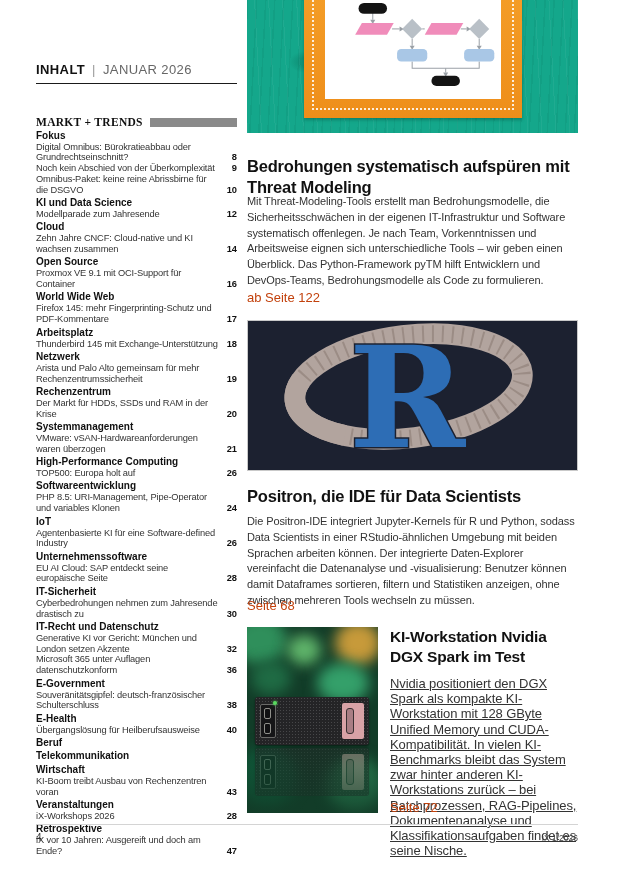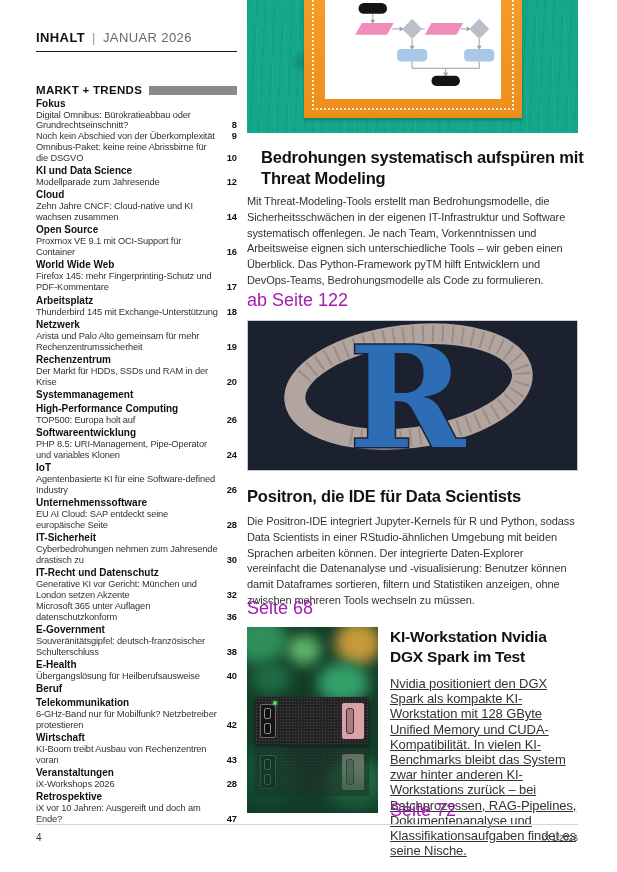--- a/index.html
+++ b/index.html
@@ -1,26 +1,26 @@
 <!DOCTYPE html>
 <html><head>
 <meta charset="utf-8">
 <style>
   * { margin:0; padding:0; box-sizing:border-box; }
   html,body { width:617px; height:872px; }
   body { font-family:"Liberation Sans", sans-serif; background:#fff; color:#1a1a1a; position:relative; overflow:hidden; }
 
   
   .left-col { position:absolute; left:36px; top:30px; width:201px; }
-  .inhalt-header { font-size:13px; letter-spacing:.4px; padding-bottom:6px; border-bottom:1.5px solid #1a1a1a; white-space:nowrap; }
+  .inhalt-header { font-size:13px; letter-spacing:.4px; padding-bottom:6px; border-bottom:1.5px solid #1a1a1a; white-space:nowrap;margin-top:32px; }
   .inhalt-header .t1 { font-weight:700; color:#111; }
   .inhalt-header .sep { color:#999; font-weight:300; padding:0 3px; }
   .inhalt-header .t2 { color:#666; font-weight:400; }
 
-  .section-band { display:flex; align-items:center; margin-top:32px; }
+  .section-band { display:flex; align-items:center; margin-top:32px;font-family:Liberation Serif, serif; }
   .section-band .label { font-weight:700; font-size:11.5px; letter-spacing:.3px; color:#111; white-space:nowrap; }
   .section-band .bar { flex:1; height:9px; background:#8a8a8a; margin-left:7px; }
 
   .toc { }
   .toc-heading { font-weight:700; font-size:10px; line-height:12px; margin-top:1.5px; color:#111; }
   .toc-row { display:flex; align-items:flex-end; cursor:pointer; }
   .toc-text { flex:1; font-size:9.3px; line-height:10.8px; letter-spacing:-.15px; color:#333; padding-right:4px; }
   .toc-page { font-size:9.3px; line-height:10.8px; font-weight:700; color:#111; min-width:14px; text-align:right; }
 
   
@@ -36,23 +36,23 @@
   }
   .frame { position:absolute; left:57px; top:-32px; width:218px; height:150px;
     background:linear-gradient(180deg,#f5a02a,#ee8e1a); box-shadow:0 2px 3px rgba(0,60,45,.35); }
   .frame-dots { position:absolute; inset:8px; border:2px dotted rgba(255,255,255,.85); }
   .frame-canvas { position:absolute; left:21px; right:21px; top:21px; bottom:19px; background:#fff; }
   .frame-canvas svg { width:100%; height:100%; }
 
   
   .f-title { position:absolute; left:0; width:331px; font-weight:700; color:#111; font-size:16.5px; line-height:21px; letter-spacing:-.2px; }
   .f-body  { position:absolute; left:0; width:331px; font-size:11px; line-height:15.8px; color:#333; letter-spacing:-.1px; }
-  .f-ref   { position:absolute; left:0; font-size:18px; color:#a21caf; cursor:pointer; }
-
-  #title1 { top:147px;margin-left:14px; } #body1 { top:194px; } #ref1 { top:290px; }
+  .f-ref   { position:absolute; left:0; font-size:13px; color:#c2410c; cursor:pointer; }
+
+  #title1 { top:156px; } #body1 { top:194px; } #ref1 { top:290px; }
 
   
   .img-rknot { position:absolute; left:0; top:320px; width:331px; height:151px; background:#1c2130; border:1px solid #c9c9c9; overflow:hidden; }
   .img-rknot svg { width:100%; height:100%; }
 
   #title2 { top:486px; } #body2 { top:514px; } #ref2 { top:598px; }
 
   
   .img-dgx { position:absolute; left:0; top:627px; width:131px; height:186px; overflow:hidden; background:#123c28; }
   .bokeh { position:absolute; border-radius:50%; filter:blur(7px); }
@@ -135,20 +135,24 @@
       <div class="toc-row">
         <span class="toc-text">Arista und Palo Alto gemeinsam für mehr Rechenzentrumssicherheit</span>
         <span class="toc-page">19</span>
       </div>
       <div class="toc-heading">Rechenzentrum</div>
       <div class="toc-row">
         <span class="toc-text">Der Markt für HDDs, SSDs und RAM in der Krise</span>
         <span class="toc-page">20</span>
       </div>
       <div class="toc-heading">Systemmanagement</div>
+      <div class="toc-row">
+        <span class="toc-text">VMware: vSAN-Hardwareanforderungen waren überzogen</span>
+        <span class="toc-page">21</span>
+      </div>
       <div class="toc-heading">High-Performance Computing</div>
       <div class="toc-row">
         <span class="toc-text">TOP500: Europa holt auf</span>
         <span class="toc-page">26</span>
       </div>
       <div class="toc-heading">Softwareentwicklung</div>
       <div class="toc-row">
         <span class="toc-text">PHP 8.5: URI-Management, Pipe-Operator und variables Klonen</span>
         <span class="toc-page">24</span>
       </div>
@@ -181,24 +185,20 @@
         <span class="toc-text">Souveränitätsgipfel: deutsch-französischer Schulterschluss</span>
         <span class="toc-page">38</span>
       </div>
       <div class="toc-heading">E-Health</div>
       <div class="toc-row">
         <span class="toc-text">Übergangslösung für Heilberufsausweise</span>
         <span class="toc-page">40</span>
       </div>
       <div class="toc-heading">Beruf</div>
       <div class="toc-heading">Telekommunikation</div>
-      <div class="toc-row">
-        <span class="toc-text">6-GHz-Band nur für Mobilfunk? Netzbetreiber protestieren</span>
-        <span class="toc-page">42</span>
-      </div>
       <div class="toc-heading">Wirtschaft</div>
       <div class="toc-row">
         <span class="toc-text">KI-Boom treibt Ausbau von Rechenzentren voran</span>
         <span class="toc-page">43</span>
       </div>
       <div class="toc-heading">Veranstaltungen</div>
       <div class="toc-row">
         <span class="toc-text">iX-Workshops 2026</span>
         <span class="toc-page">28</span>
       </div>

